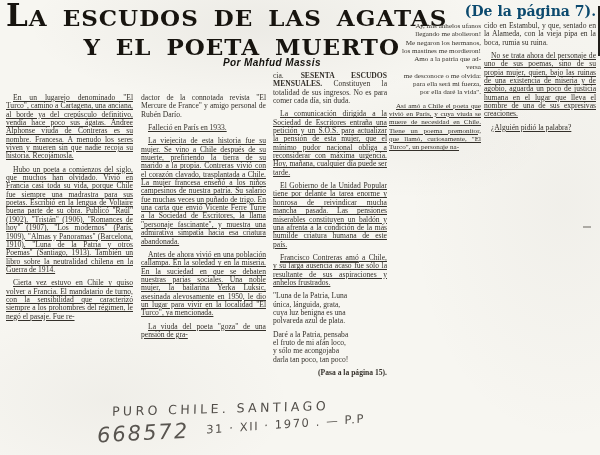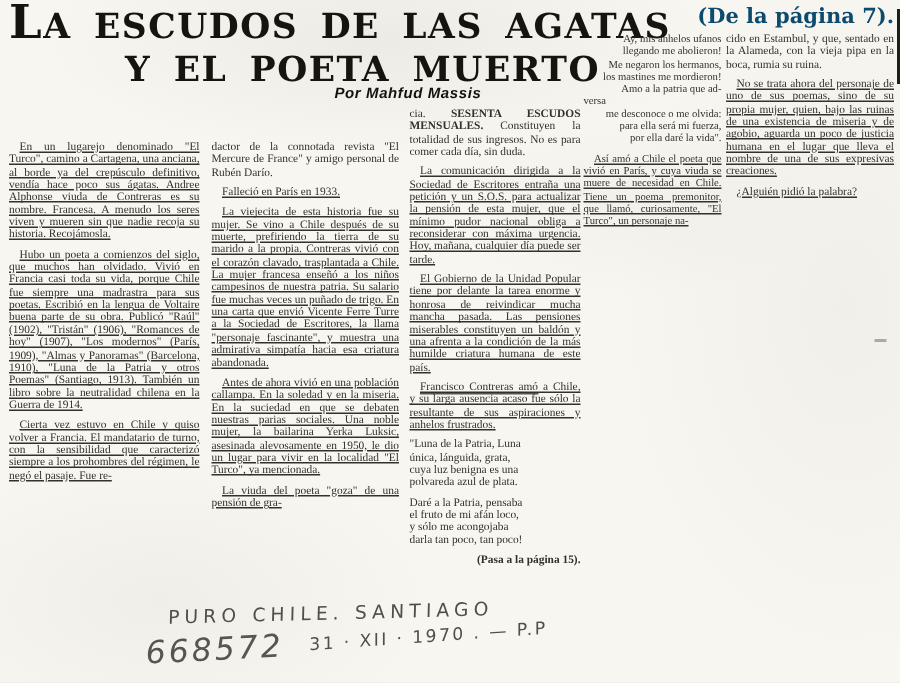--- a/index.html
+++ b/index.html
@@ -38,21 +38,21 @@
   .col2 { left:141px; top:94px; width:125px; }
   .col3 { left:273px; top:72px; width:114px; }
   .col4 { left:389px; top:22px; width:92px;  font-size:7.1px; line-height:8.3px; }
   .col5 { left:484px; top:22px; width:112px; }
   .bold-caps { font-weight:bold; }
   .pen-underline { border-bottom:1.2px solid rgba(62,57,50,.85); }
   .verse { margin:0 0 5px 0; text-align:left; }
   .verse div { text-align:left; }
   .poem { margin:0 0 5px 0; }
   .poem div { text-align:right; white-space:nowrap; }
-  .poem .vright { text-align:left; }
+  .poem .vright { text-align:right; }
   .pasa { font-weight:bold; text-align:right; }
 
   
   .hw { position:absolute; font-family:"DejaVu Sans", sans-serif; color:#45413c; opacity:.92; }
   .hw-pub { left:112px; top:401px; font-size:12.5px; letter-spacing:3.4px;
             transform:rotate(-1.5deg) skewX(-3deg); }
   .hw-date { left:206px; top:417px; font-size:11.5px; letter-spacing:1.6px;
              transform:rotate(-4deg) skewX(-4deg); }
   .hw-num { left:97px; top:421px; font-size:21px; letter-spacing:2px; font-style:italic;
             transform:rotate(-3deg); color:#4c4843; }

